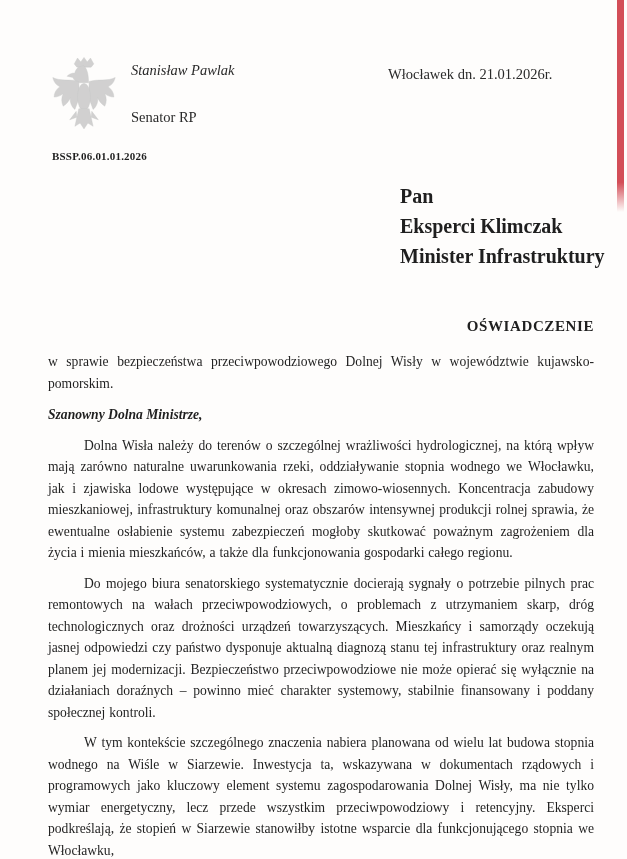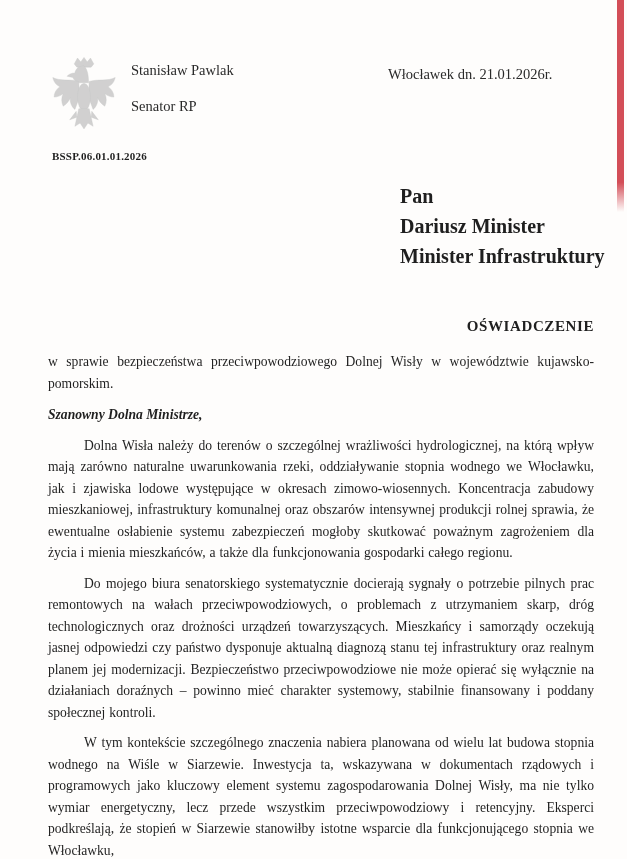--- a/index.html
+++ b/index.html
@@ -33,21 +33,21 @@
     opacity: 0.8;
   }
   .emblem svg { width: 100%; height: 100%; }
   .sender {
     position: absolute;
     left: 131px;
     top: 62px;
     font-size: 14.5px;
     color: #2a2a2a;
   }
-  .sender .sender-name { margin-bottom: 19px; }
+  .sender .sender-name { margin-bottom: 30px; font-style: italic; }
   .dateline {
     position: absolute;
     left: 388px;
     top: 66px;
     font-size: 14.5px;
     color: #2a2a2a;
   }
   .reference {
     position: absolute;
     left: 52px;
@@ -132,21 +132,21 @@
     <div class="sender-name">Stanisław Pawlak</div>
     <div class="sender-title">Senator RP</div>
   </div>
 
   <div class="dateline">Włocławek dn. 21.01.2026r.</div>
 
   <div class="reference">BSSP.06.01.01.2026</div>
 
   <div class="recipient">
     <div>Pan</div>
-    <div>Dariusz Minister</div>
+    <div>Eksperci Klimczak</div>
     <div>Minister Infrastruktury</div>
   </div>
 
   <div class="body-block">
     <h1 class="doc-title">OŚWIADCZENIE</h1>
     <p class="subject">w sprawie bezpieczeństwa przeciwpowodziowego Dolnej Wisły w województwie kujawsko-pomorskim.</p>
     <p class="greeting">Szanowny Dolna Ministrze,</p>
     <p class="para">Dolna Wisła należy do terenów o szczególnej wrażliwości hydrologicznej, na którą wpływ mają zarówno naturalne uwarunkowania rzeki, oddziaływanie stopnia wodnego we Włocławku, jak i zjawiska lodowe występujące w okresach zimowo-wiosennych. Koncentracja zabudowy mieszkaniowej, infrastruktury komunalnej oraz obszarów intensywnej produkcji rolnej sprawia, że ewentualne osłabienie systemu zabezpieczeń mogłoby skutkować poważnym zagrożeniem dla życia i mienia mieszkańców, a także dla funkcjonowania gospodarki całego regionu.</p>
     <p class="para">Do mojego biura senatorskiego systematycznie docierają sygnały o potrzebie pilnych prac remontowych na wałach przeciwpowodziowych, o problemach z utrzymaniem skarp, dróg technologicznych oraz drożności urządzeń towarzyszących. Mieszkańcy i samorządy oczekują jasnej odpowiedzi czy państwo dysponuje aktualną diagnozą stanu tej infrastruktury oraz realnym planem jej modernizacji. Bezpieczeństwo przeciwpowodziowe nie może opierać się wyłącznie na działaniach doraźnych – powinno mieć charakter systemowy, stabilnie finansowany i poddany społecznej kontroli.</p>
     <p class="para">W tym kontekście szczególnego znaczenia nabiera planowana od wielu lat budowa stopnia wodnego na Wiśle w Siarzewie. Inwestycja ta, wskazywana w dokumentach rządowych i programowych jako kluczowy element systemu zagospodarowania Dolnej Wisły, ma nie tylko wymiar energetyczny, lecz przede wszystkim przeciwpowodziowy i retencyjny. Eksperci podkreślają, że stopień w Siarzewie stanowiłby istotne wsparcie dla funkcjonującego stopnia we Włocławku,</p>

